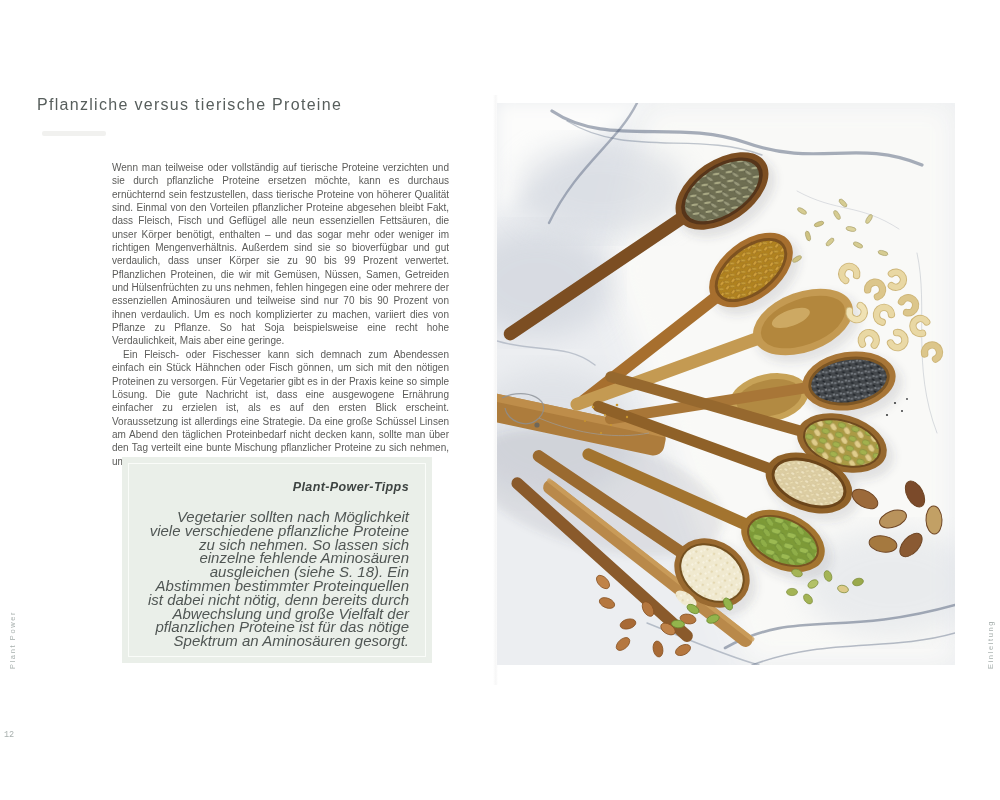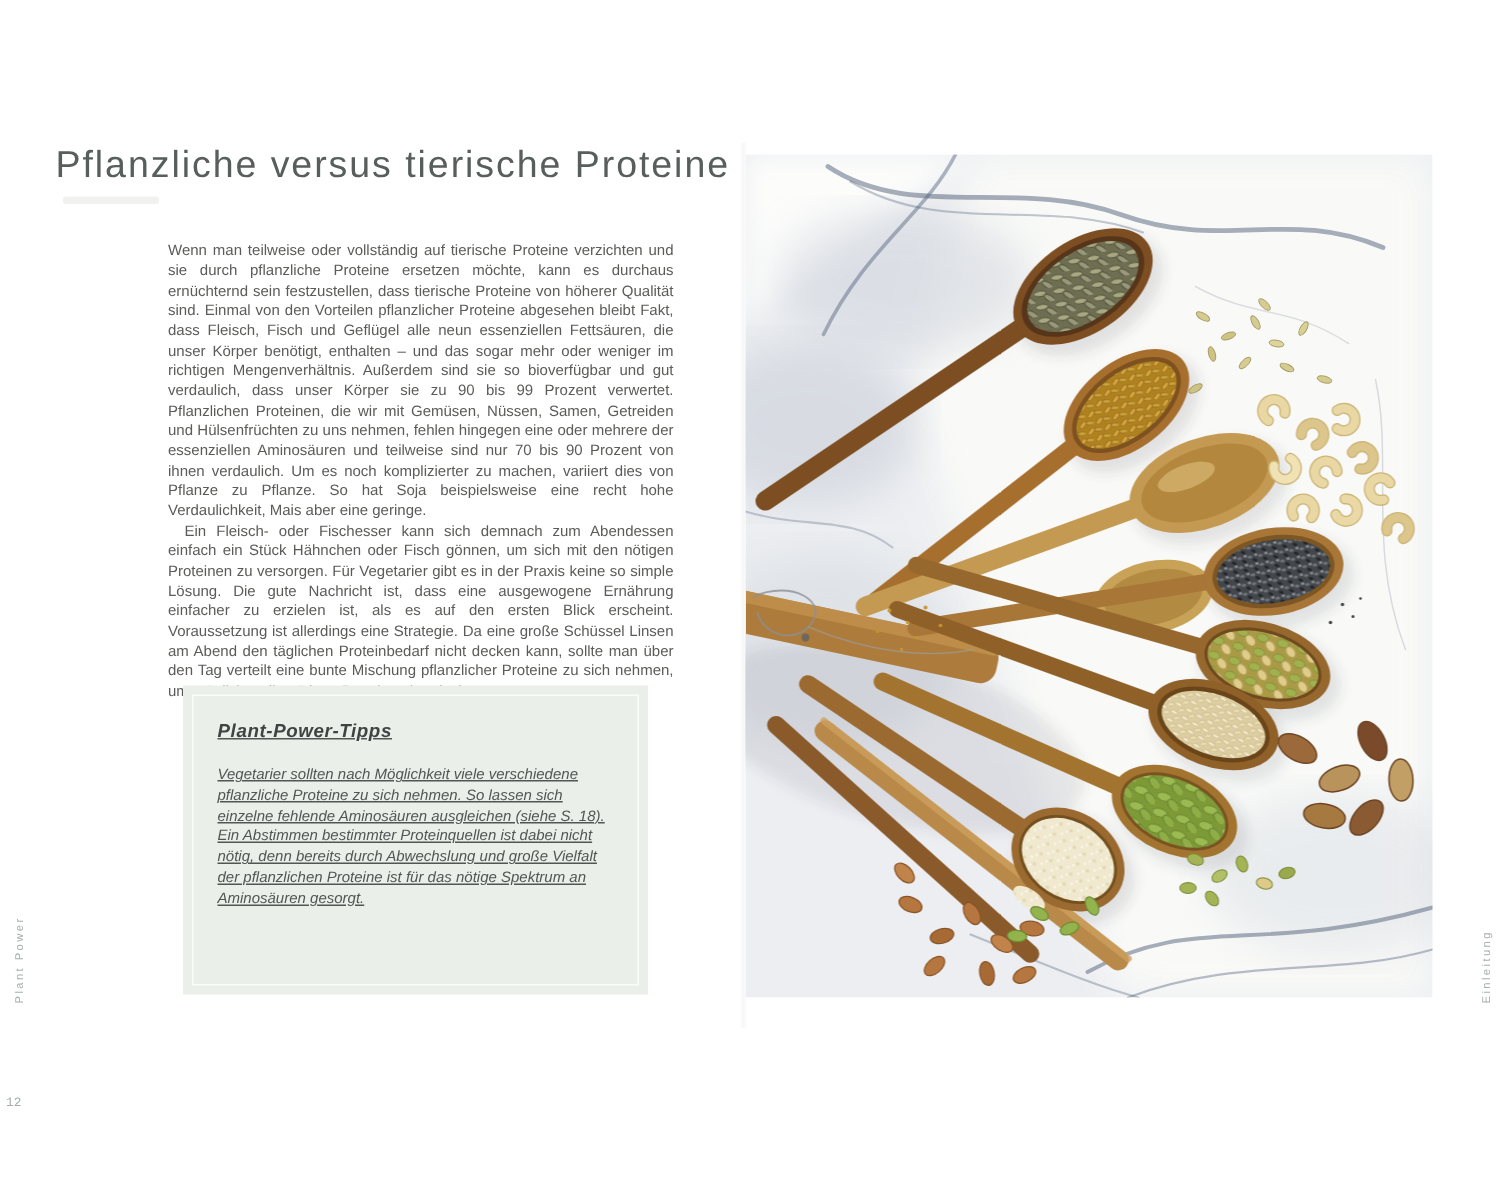--- a/index.html
+++ b/index.html
@@ -6,21 +6,21 @@
   html,body { margin:0; padding:0; }
   body {
     width:1000px; height:800px; background:#ffffff;
     font-family:"Liberation Sans", sans-serif;
     -webkit-font-smoothing:antialiased;
   }
   .spread { position:relative; width:1000px; height:800px; background:#ffffff; overflow:hidden; }
 
   .page-title {
     position:absolute; left:37px; top:96px;
-    font-size:25px; font-weight:400; letter-spacing:1.3px;
+    font-size:16px; font-weight:400; letter-spacing:1.3px;
     color:#575e5c; white-space:nowrap;
   }
   .title-dash {
     position:absolute; left:42px; top:131px; width:64px; height:5px;
     background:#f1f1ef; border-radius:2px;
   }
 
   .body-col {
     position:absolute; left:112px; top:161px; width:337px;
     color:#5b5b59; font-size:10px; line-height:13.35px;
@@ -28,27 +28,27 @@
   }
   .body-col p { margin:0; }
   .body-col p + p { text-indent:11px; }
 
   .tipbox {
     position:absolute; left:122px; top:457px; width:310px; height:206px;
     background:#eaefe9;
   }
   .tipbox-inner {
     position:absolute; inset:6px; border:1px solid #fafcf9;
-    padding:16px 16px 0; text-align:left; font-style:italic; color:#505654;text-decoration:underline;
+    padding:16px 16px 0; text-align:right; font-style:italic; color:#505654;
   }
   .tipbox-title {
     font-size:12.5px; font-weight:700; letter-spacing:.4px; color:#3e4442;
     margin:0 0 13px;
   }
-  .tipbox-inner p { font-size:10px; line-height:13.8px; margin:16px 0 13px; }
+  .tipbox-inner p { font-size:15px; line-height:13.8px; margin:16px 0 13px; }
 
   .vlabel {
     position:absolute; transform-origin:0 0; transform:rotate(-90deg);
     font-size:7.5px; letter-spacing:1.6px; color:#a7afad;
     white-space:nowrap; line-height:10px;
   }
   .vlabel-left  { left:8px;  top:669px; }
   .vlabel-right { left:986px; top:669px; }
   .pagenum {
     position:absolute; font-size:8.5px; color:#a7afad; line-height:10px;

